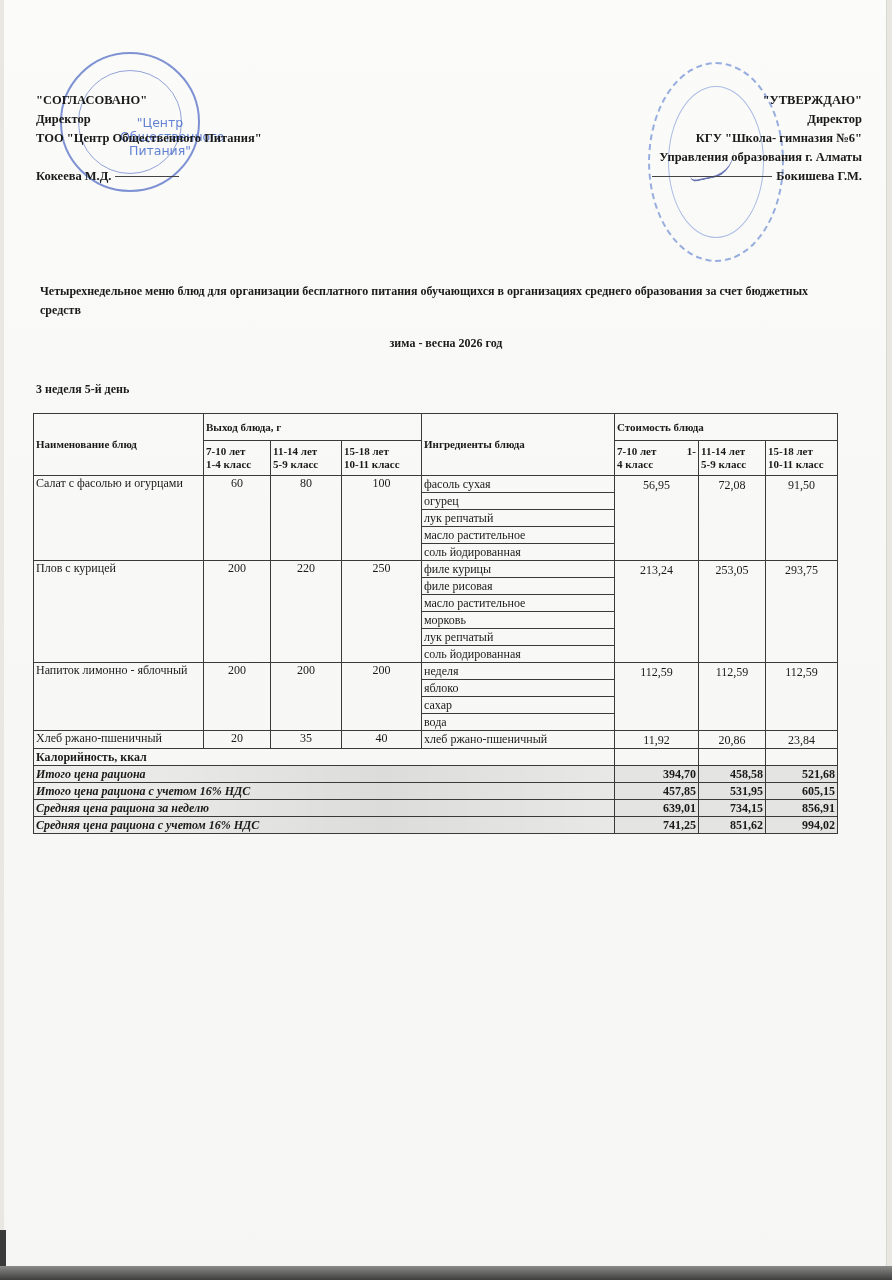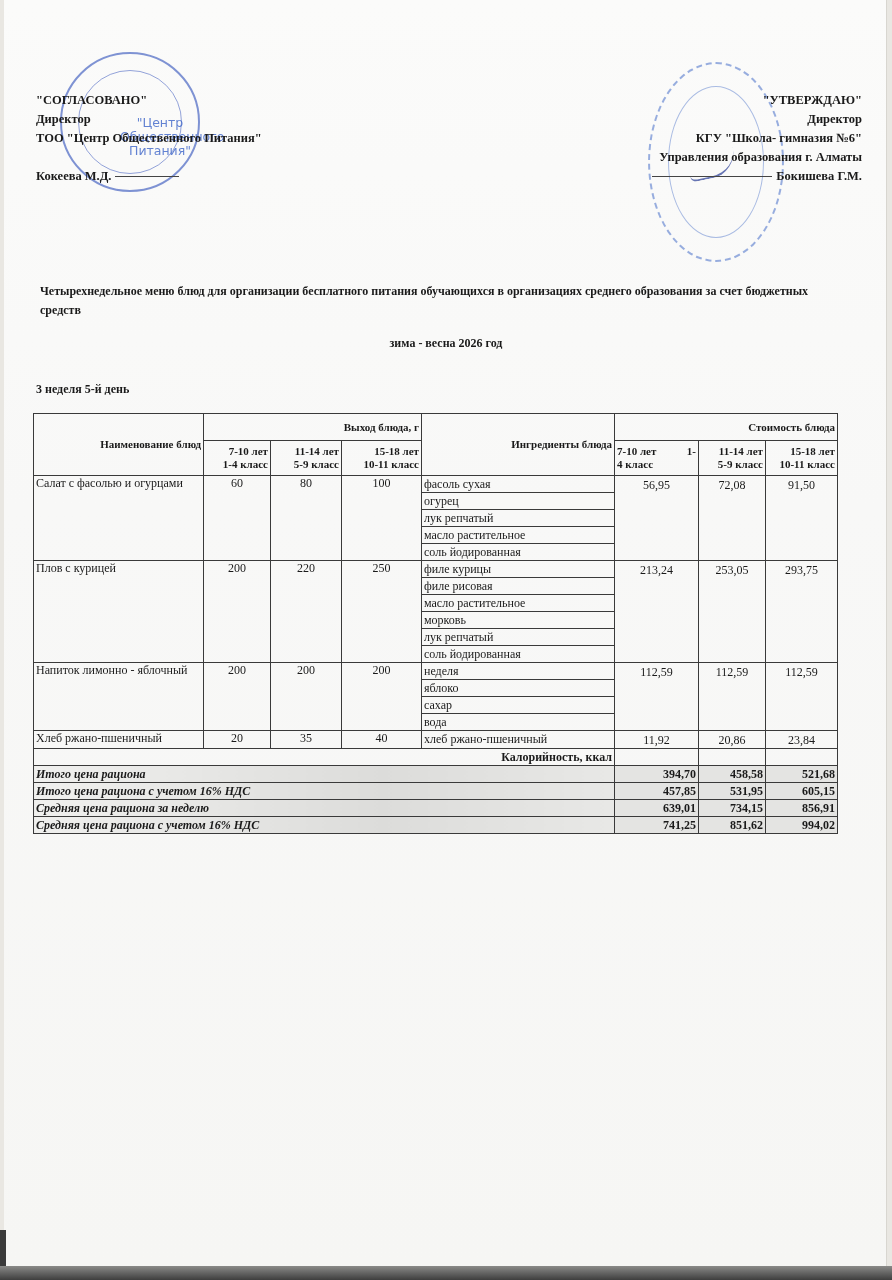--- a/index.html
+++ b/index.html
@@ -82,31 +82,31 @@
 
   
   table.menu {
     position: absolute; left: 33px; top: 413px;
     border-collapse: collapse; table-layout: fixed;
     font-size: 12px;
   }
   table.menu td, table.menu th {
     border: 1px solid #3a3a3a; padding: 0 2px; vertical-align: top; overflow: hidden; white-space: nowrap;
   }
-  table.menu th { font-weight: bold; font-size: 11px; vertical-align: middle; text-align: right; line-height: 13px; }
+  table.menu th { font-weight: bold; font-size: 11px; vertical-align: middle; text-align: left; line-height: 13px; }
   .c-name { width: 170px; }
   .c-y1 { width: 67px; } .c-y2 { width: 71px; } .c-y3 { width: 80px; }
   .c-ing { width: 193px; }
   .c-p1 { width: 84px; } .c-p2 { width: 67px; } .c-p3 { width: 72px; }
   .num { text-align: center; }
   .ing { height: 16px; line-height: 16px; }
   .dish { line-height: 15px; }
   .price-cell { text-align: center; padding-top: 2px !important; }
   .summary td.label { font-weight: bold; font-style: italic; line-height: 16px; }
-  .summary td.label.plain { font-style: normal; text-align: right; }
+  .summary td.label.plain { font-style: normal; }
   .summary td.val { text-align: right; font-weight: bold; line-height: 16px; padding-right: 2px; }
   .summary.shade td.label { background: linear-gradient(90deg, #f0f0ee 0%, #dcdcda 60%, #e8e8e6 100%); }
   .summary.shade td.val { background: #e4e4e2; }
 </style>
 </head>
 <body>
 
 <div class="paper"></div>
 <div class="left-shadow"></div>
 <div class="bottom-shadow"></div>

